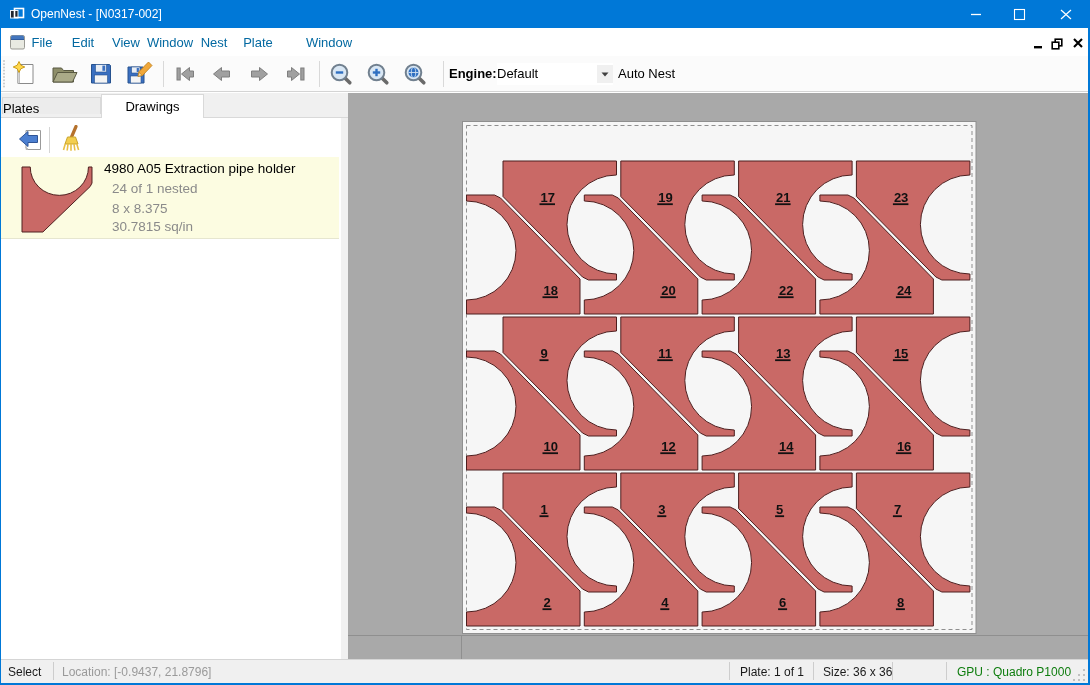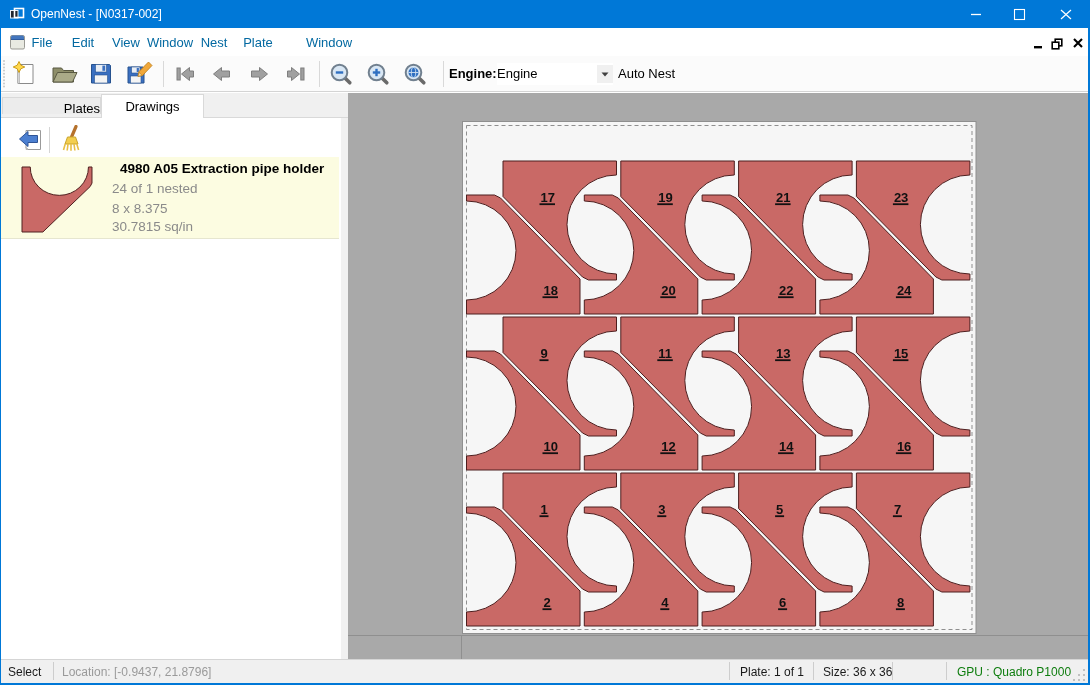--- a/index.html
+++ b/index.html
@@ -5,25 +5,25 @@
 #app{position:relative;width:1090px;height:685px;font-family:"Liberation Sans",sans-serif;overflow:hidden;background:#fff}
 .abs{position:absolute}
 .titlebar{left:0;top:0;width:1090px;height:28px;background:#0078d7}
 .title-text{left:31px;top:0;height:44px;line-height:29px;color:#fff;font-size:12px}
 .menubar{left:0;top:28px;width:1090px;height:28px;background:#fff}
 .menu-item{top:28px;height:28px;line-height:29px;font-size:13px;color:#0369a1}
 .toolbar{left:0;top:56px;width:1090px;height:36px;background:#fbfbfb;border-bottom:1px solid #d4d4d4}
 .tsep{top:61px;height:26px;width:1px;background:#d9d9d9}
 .canvas{left:348px;top:93px;width:742px;height:566px;background:#a9a9a9}
 .tabstrip{left:0;top:93px;width:348px;height:25px;background:#f0f0f0;border-bottom:1px solid #d9d9d9}
-.tab-plates{left:2px;top:97px;width:99px;height:17px;background:#ececec;border:1px solid #d9d9d9;border-bottom:none;font-size:13px;text-align:right;line-height:21px}
+.tab-plates{left:2px;top:97px;width:99px;height:17px;background:#ececec;border:1px solid #d9d9d9;border-bottom:none;font-size:13px;text-align:left;line-height:21px}
 .tab-drawings{left:101px;top:94px;width:103px;height:25px;background:#fff;border:1px solid #d9d9d9;border-bottom:none;font-size:13px;text-align:center;line-height:24px}
 .panel{left:0;top:118px;width:341px;height:541px;background:#fff}
 .item{left:0;top:39px;width:339px;height:82px;background:#fcfce1;border-bottom:1px solid #e6e6cf}
-.item-title{left:120px;top:4px;font-size:13.5px;font-weight:bold;color:#000}
+.item-title{left:104px;top:4px;font-size:13.5px;font-weight:normal;color:#000}
 .item-line{left:112px;font-size:13.5px;color:#8a8a8a}
 .statusbar{left:0;top:659px;width:1090px;height:24px;background:#f0f0f0;border-top:1px solid #d5d5d5}
 .sb-text{top:0;height:24px;line-height:25px;font-size:12px;color:#1a1a1a}
 .sb-sep{top:3px;height:18px;width:1px;background:#cdcdcd}
 .blue-edge{background:#0078d7}
 .plate{position:absolute}
 .ticon{position:absolute;top:61px}
 </style></head><body>
 <div id="app">
 
@@ -122,21 +122,21 @@
 <circle cx="11.5" cy="11.5" r="7.8" fill="#d9e7f4" stroke="#71808f" stroke-width="2"></circle>
 <circle cx="11.5" cy="11.5" r="5" fill="#2f6fc1"></circle>
         <ellipse cx="11.5" cy="11.5" rx="2.2" ry="5" fill="none" stroke="#cfe0ef" stroke-width="0.9"></ellipse>
         <line x1="6.5" y1="11.5" x2="16.5" y2="11.5" stroke="#cfe0ef" stroke-width="0.9"></line>
 </svg></div>
 <div class="abs tsep" style="left:163px"></div>
 <div class="abs tsep" style="left:319px"></div>
 <div class="abs tsep" style="left:443px"></div>
 <div class="abs" style="left:449px;top:61px;height:26px;line-height:26px;font-size:13px;font-weight:bold">Engine:</div>
 <div class="abs" style="left:497px;top:63px;width:116px;height:22px;background:#fff"></div>
-<div class="abs" style="left:497px;top:61px;height:26px;line-height:26px;font-size:13px">Engine</div>
+<div class="abs" style="left:497px;top:61px;height:26px;line-height:26px;font-size:13px">Default</div>
 <div class="abs" style="left:597px;top:65px;width:16px;height:18px;background:#f0f0f0"></div>
 <svg class="abs" style="left:597px;top:65px" width="16" height="18" viewBox="0 0 16 18">
       <polygon points="4.5,7.5 11.5,7.5 8,11.5" fill="#404040"></polygon>
     </svg>
 <div class="abs" style="left:618px;top:61px;height:26px;line-height:26px;font-size:13px">Auto Nest</div>
 <div class="abs canvas"></div>
 <div class="abs" style="left:348px;top:635px;width:742px;height:1px;background:#8f8f8f"></div>
 <div class="abs" style="left:461px;top:635px;width:1px;height:24px;background:#8f8f8f"></div>
 <svg class="plate" width="514.5" height="513" viewBox="0 0 514.5 513" style="left:462px;top:121px">
 <rect x="0.5" y="0.5" width="513.5" height="512" fill="#f6f6f6" stroke="#8f8f8f" stroke-width="1"></rect>

